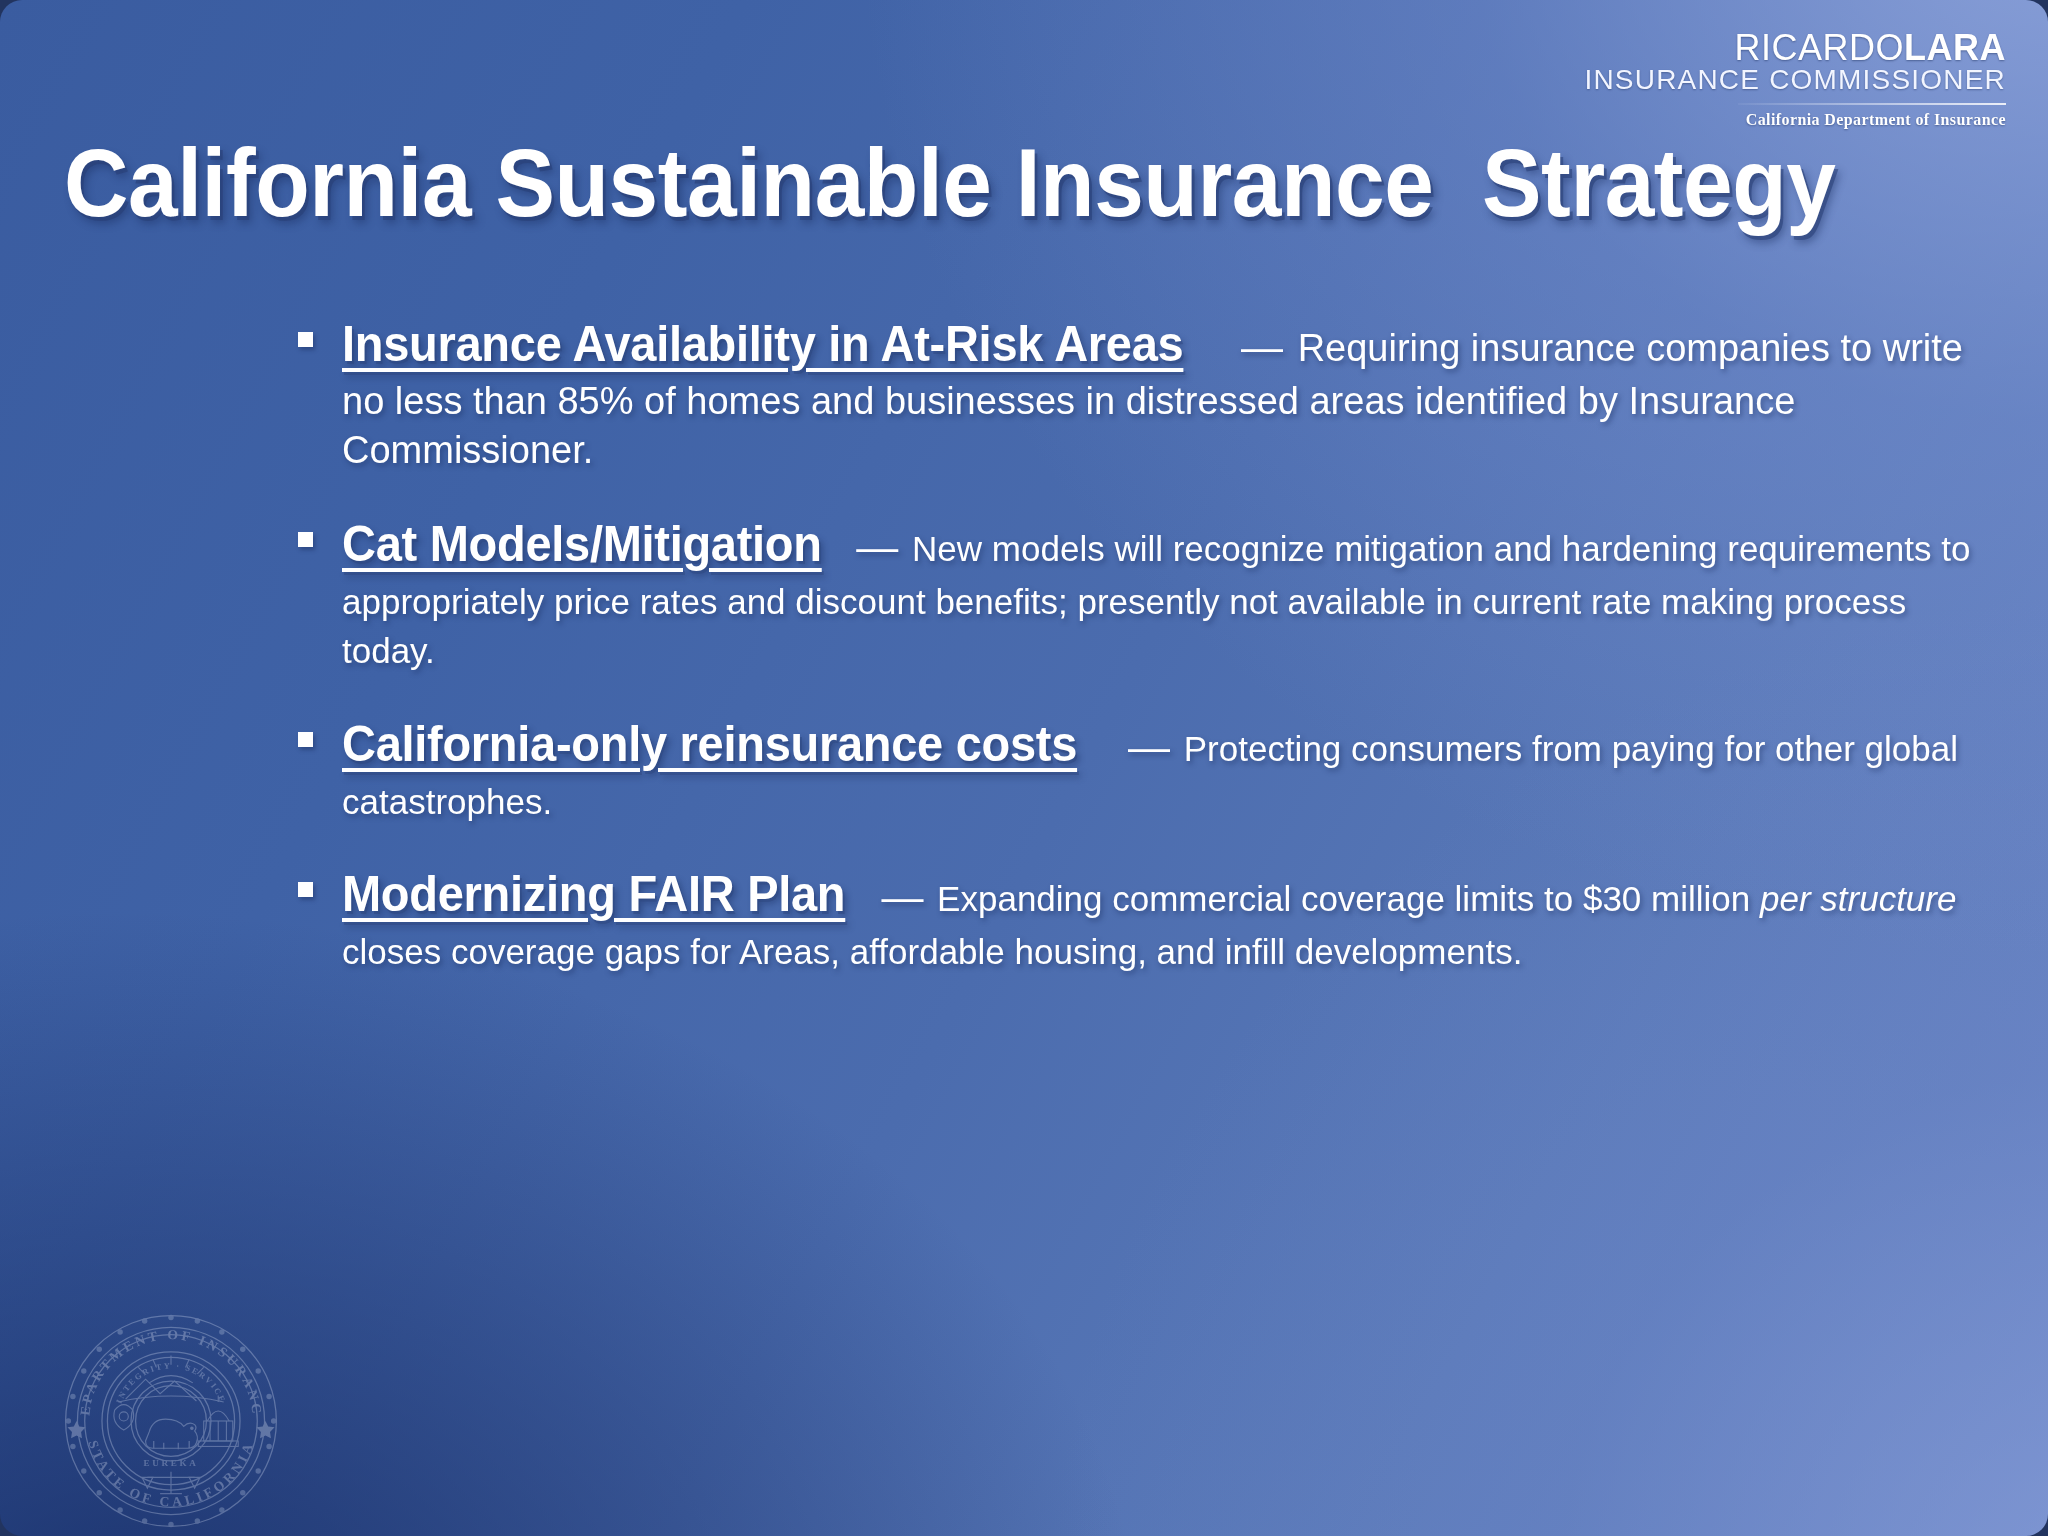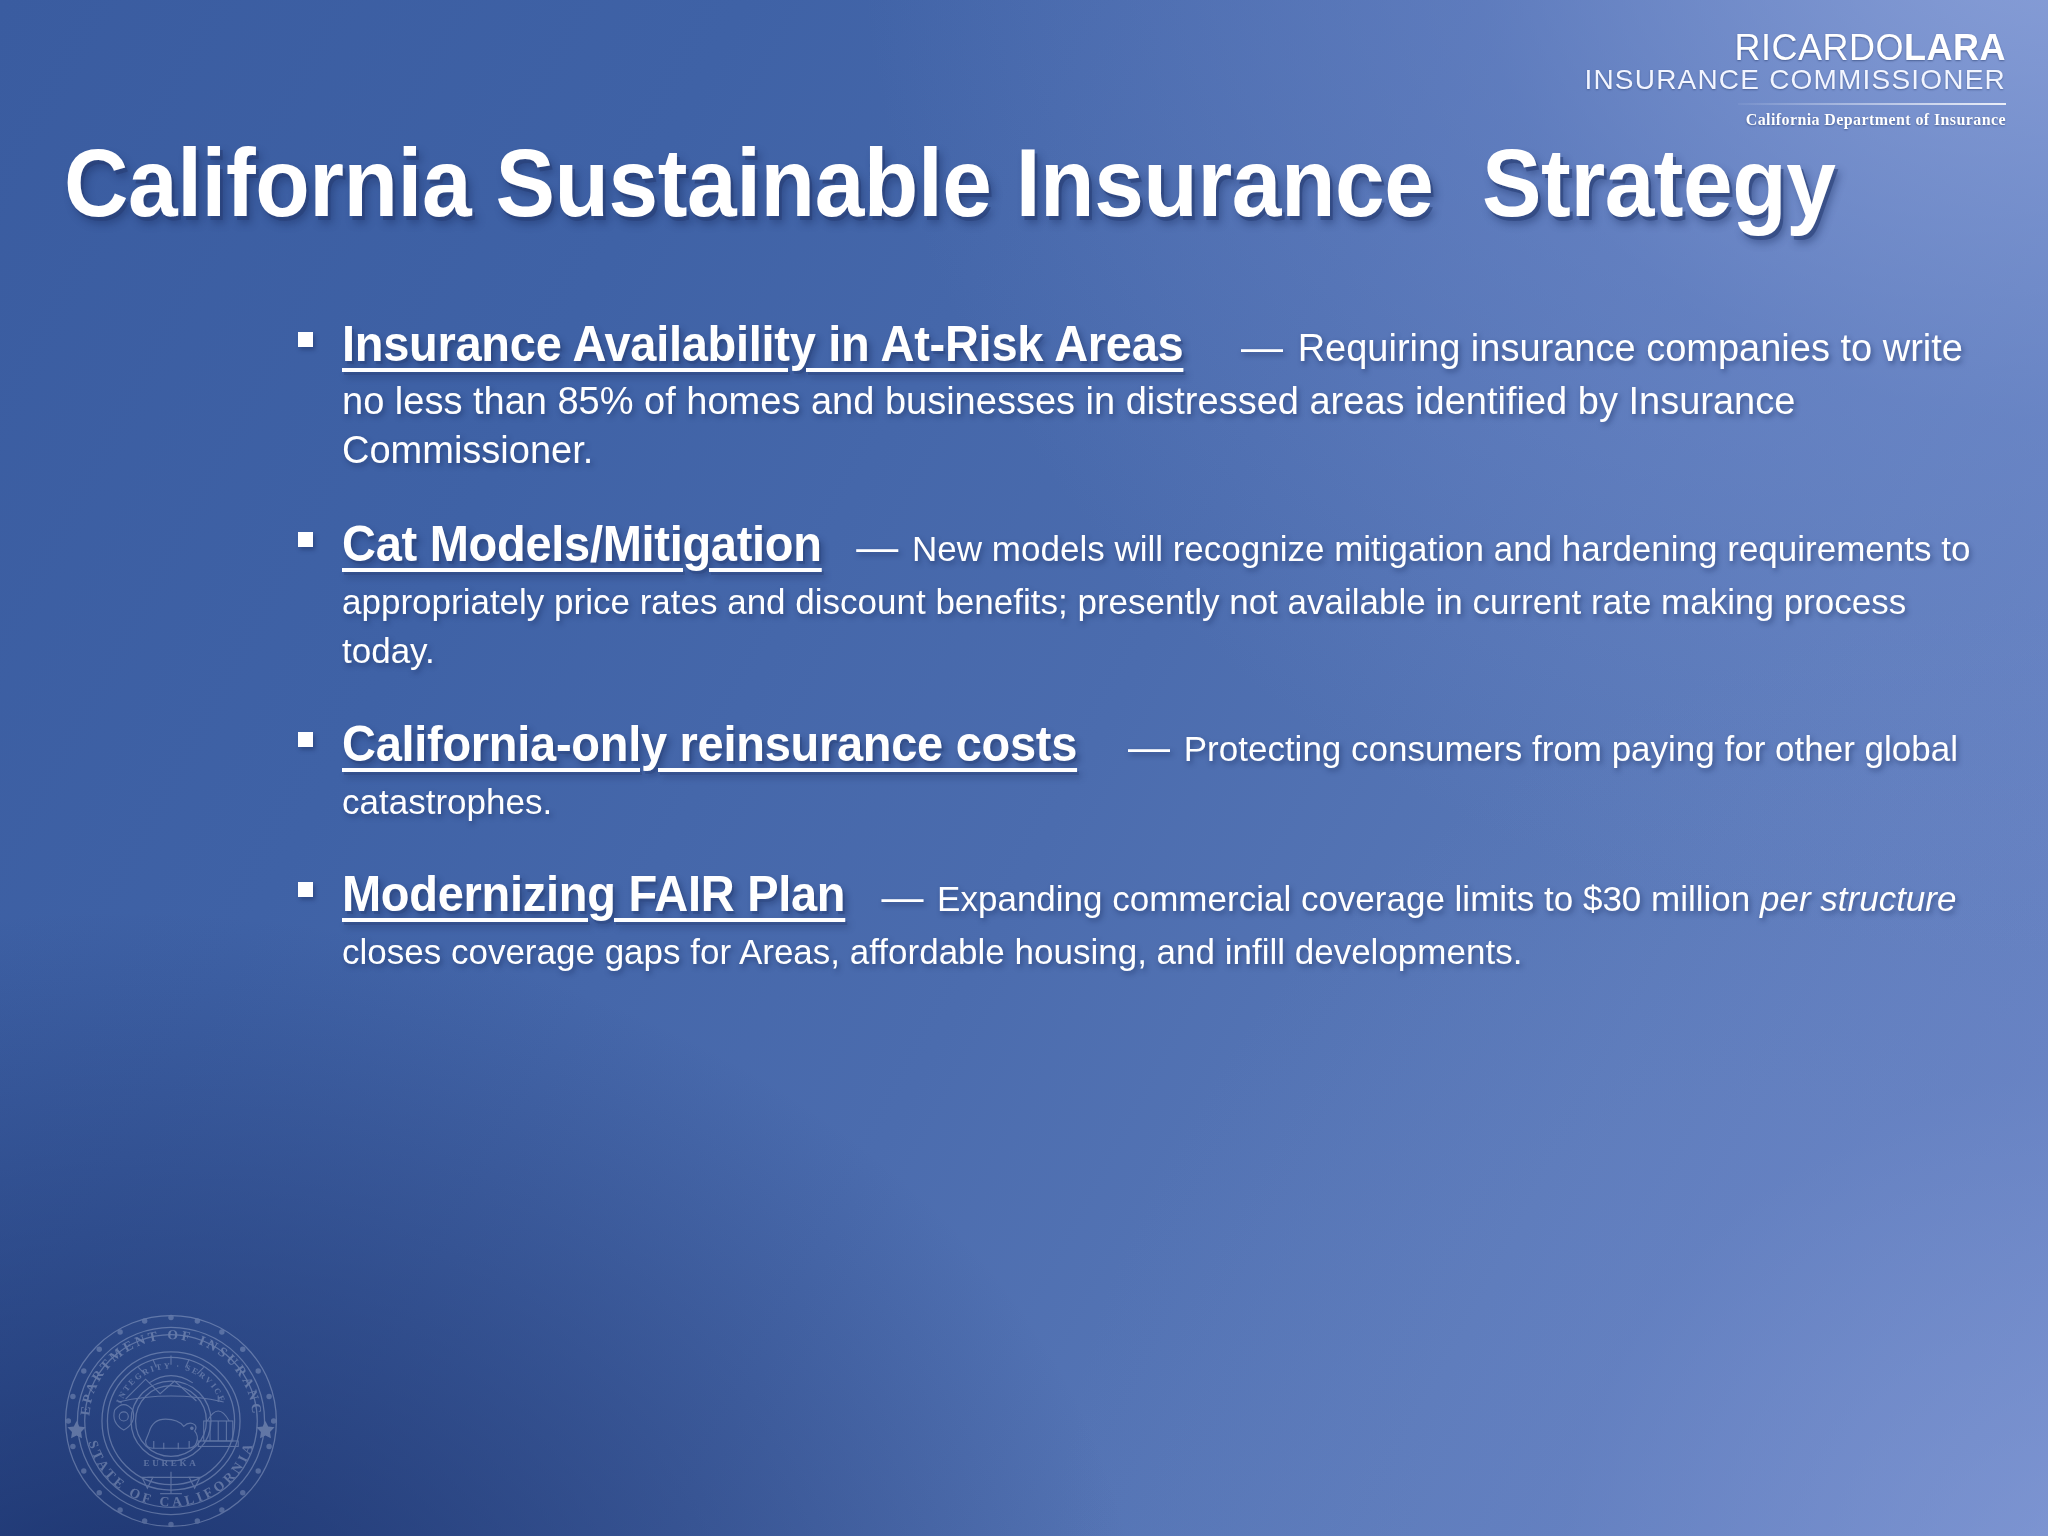--- a/index.html
+++ b/index.html
@@ -15,20 +15,21 @@
     height: 1536px;
     overflow: hidden;
     font-family: "Liberation Sans", sans-serif;
     
     background-color: #4163a6;
     background-image:
       radial-gradient(ellipse 1500px 1100px at 6% 108%, rgba(16,36,92,0.78) 0%, rgba(22,44,102,0.40) 38%, rgba(30,55,115,0.0) 68%),
       radial-gradient(ellipse 1700px 1500px at 100% -6%, rgba(150,170,225,0.80) 0%, rgba(120,145,210,0.42) 34%, rgba(90,118,190,0.0) 70%),
       radial-gradient(ellipse 1500px 1400px at 104% 104%, rgba(140,162,220,0.62) 0%, rgba(110,136,202,0.30) 38%, rgba(80,108,182,0.0) 72%),
       linear-gradient(118deg, #3a5ca0 0%, #3f62a6 26%, #4b6cae 52%, #5b7ab9 76%, #6b85c5 100%);
+    border-radius: 22px;
   }
 
   
   .logo-block {
     position: absolute;
     top: 30px;
     right: 42px;
     text-align: right;
     color: #ffffff;
     line-height: 1;

